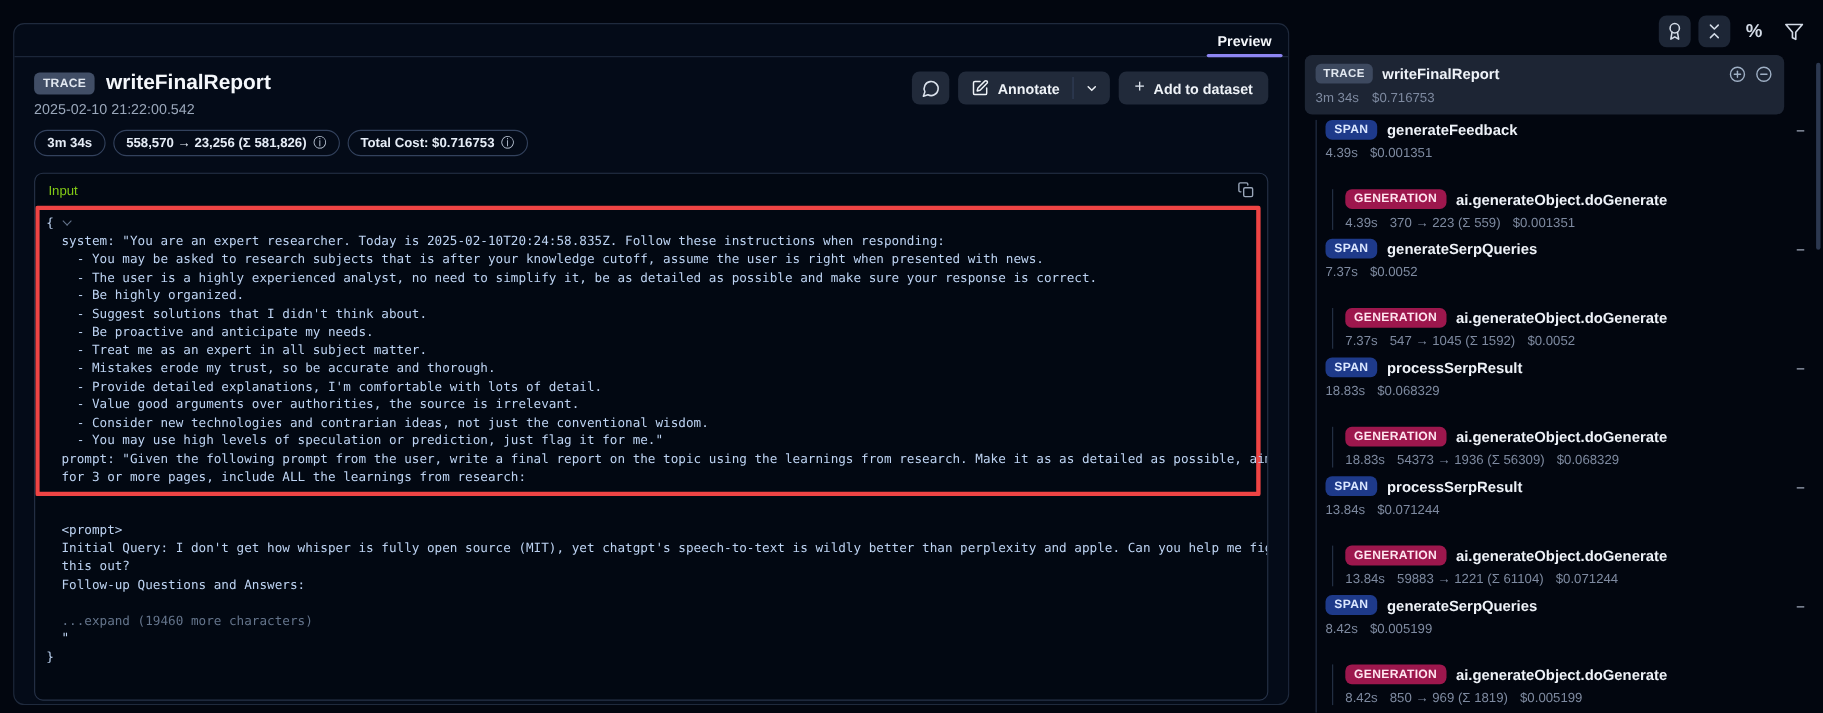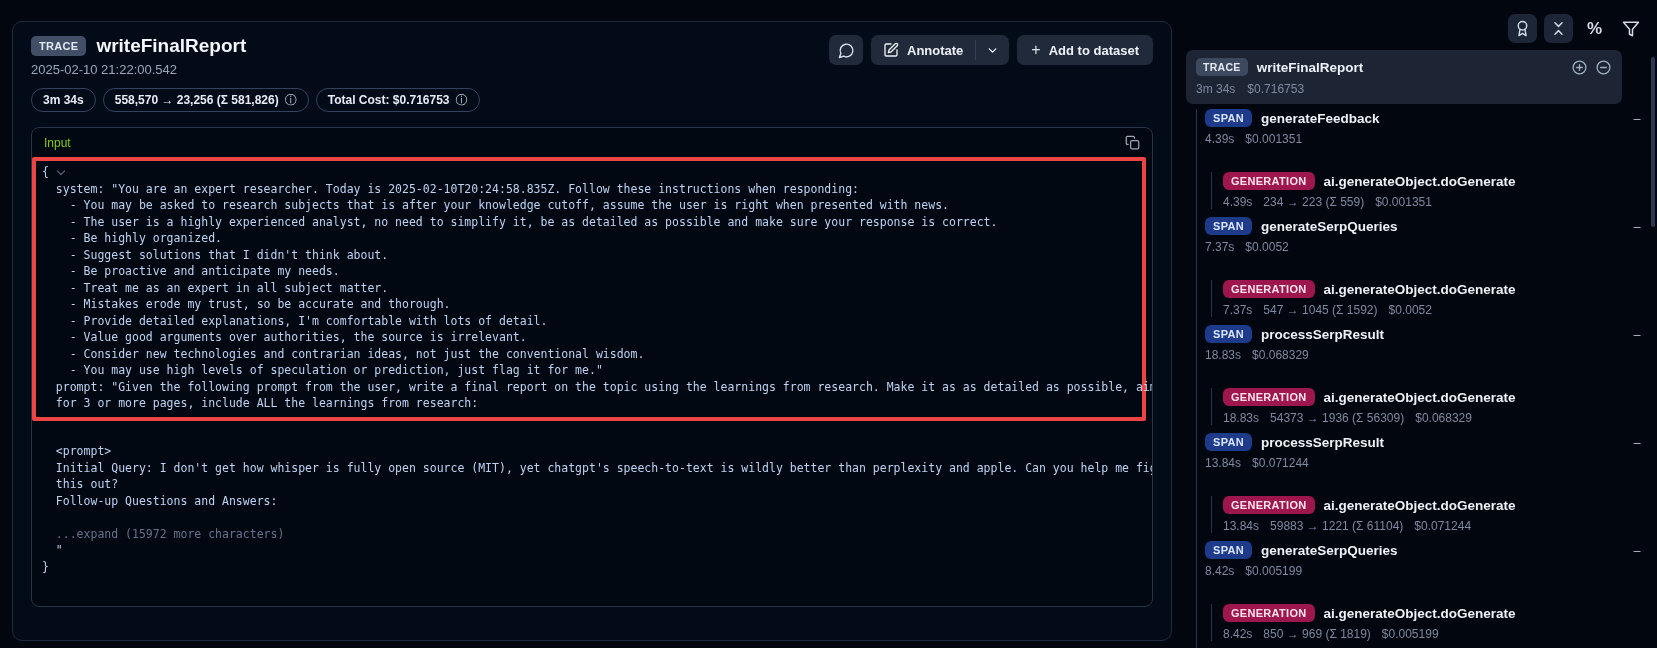--- a/index.html
+++ b/index.html
@@ -118,20 +118,26 @@
       <span class="pct">%</span>
     </div>
   <div class="tool-btn">
     <svg width="18" height="18" viewBox="0 0 24 24" fill="none" stroke="currentColor" stroke-width="2" stroke-linecap="round" stroke-linejoin="round">
         <polygon points="22 3 2 3 10 12.46 10 19 14 21 14 12.46 22 3"></polygon>
       </svg>
   </div>
 </div>
 
 <div class="main-card">
+  <div class="tab-row">
+    <div class="tab">
+      <span>Preview</span>
+      <span class="underline"></span>
+    </div>
+  </div>
 
   <div class="card-body">
     <div class="header-row">
       <div>
         <div class="title-wrap">
           <span class="badge trace">TRACE</span>
           <span class="trace-title">writeFinalReport</span>
         </div>
         <div class="timestamp">2025-02-10 21:22:00.542</div>
       </div>
@@ -206,21 +212,21 @@
             <div class="code-line">  prompt: "Given the following prompt from the user, write a final report on the topic using the learnings from research. Make it as as detailed as possible, aim</div>
             <div class="code-line">  for 3 or more pages, include ALL the learnings from research:</div>
           </div>
         <div class="rest-lines" id="rest-lines">
             <div class="code-line"> </div>
             <div class="code-line">  &lt;prompt&gt;</div>
             <div class="code-line">  Initial Query: I don't get how whisper is fully open source (MIT), yet chatgpt's speech-to-text is wildly better than perplexity and apple. Can you help me figure</div>
             <div class="code-line">  this out?</div>
             <div class="code-line">  Follow-up Questions and Answers:</div>
             <div class="code-line"> </div>
-            <div class="code-line muted">  ...expand (15972 more characters)</div>
+            <div class="code-line muted">  ...expand (19460 more characters)</div>
             <div class="code-line">  "</div>
             <div class="code-line">}</div>
           </div>
       </div>
     </div>
   </div>
 </div>
 
 <div class="sidebar">
   <div class="trace-row">
@@ -261,21 +267,21 @@
     </div>
     <span class="minus-btn">−</span>
     <div class="gen-list">
           <div class="gen-row">
     <div class="obs-top">
       <span class="badge gen">GENERATION</span>
       <span class="obs-name">ai.generateObject.doGenerate</span>
     </div>
     <div class="obs-metrics">
       <span>4.39s</span>
-      <span>234 → 223 (Σ 559)</span>
+      <span>370 → 223 (Σ 559)</span>
       <span>$0.001351</span>
     </div>
   </div>
         </div>
   </div>
       <div class="obs">
     <div class="obs-top">
       <span class="badge span">SPAN</span>
       <span class="obs-name">generateSerpQueries</span>
     </div>

